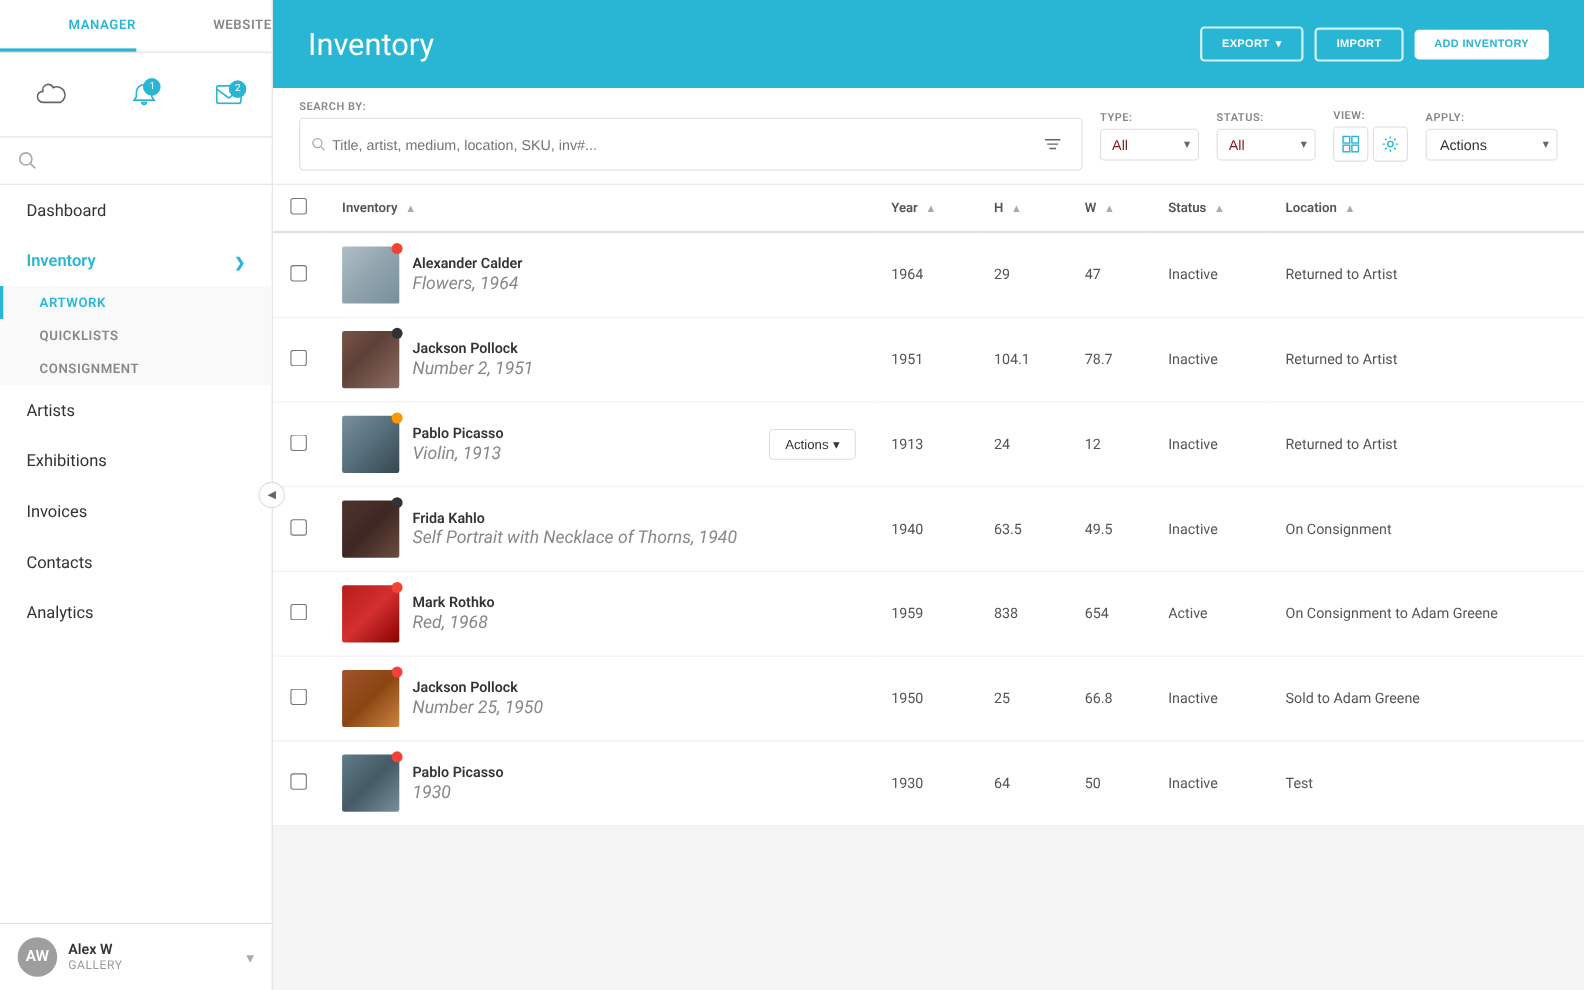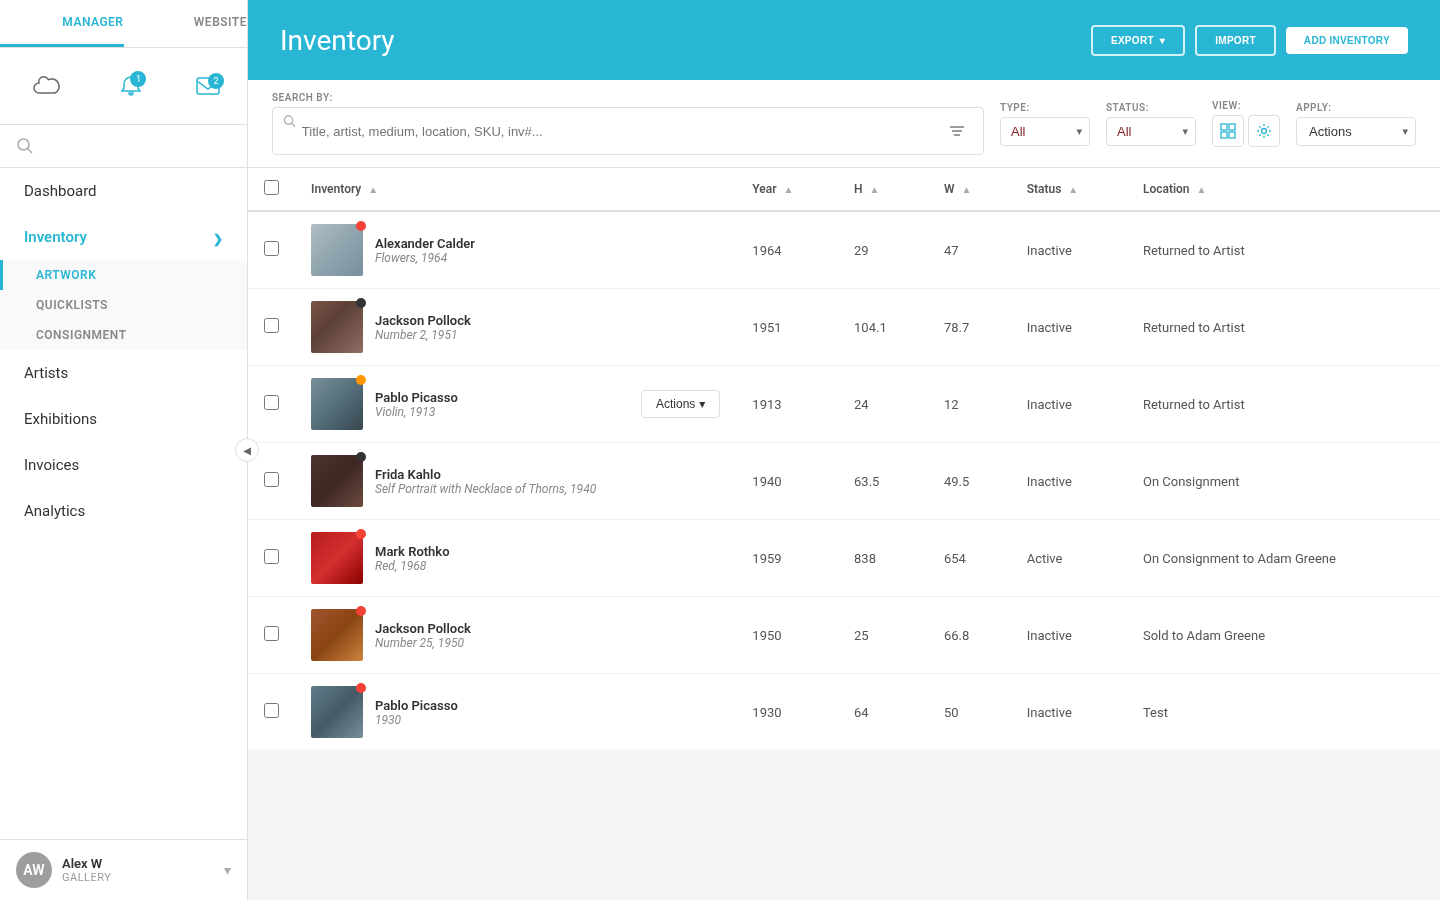--- a/index.html
+++ b/index.html
@@ -246,20 +246,21 @@
     .search-label {
       font-size: 10px;
       font-weight: 600;
       color: #888;
       text-transform: uppercase;
       letter-spacing: 0.5px;
     }
 
     .search-input-wrap {
       display: flex;
+      align-items: center;
       border: 1px solid #ddd;
       border-radius: 4px;
       padding: 6px 10px;
       background: #fff;
       gap: 6px;
     }
 
     .search-input {
       border: none;
       outline: none;
@@ -450,21 +451,21 @@
       top: -3px;
       right: -3px;
     }
 
     .dot-red { background: #f44336; }
     .dot-orange { background: #ff9800; }
     .dot-black { background: #333; }
 
     .artwork-info { flex: 1; }
     .artwork-artist { font-size: 13px; font-weight: 600; color: #333; }
-    .artwork-title { font-size: 12px; color: #888; font-style: italic; }
+    .artwork-title { font-size: 16px; color: #888; font-style: italic; }
 
     .actions-btn {
       padding: 6px 14px;
       border: 1px solid #ddd;
       border-radius: 4px;
       background: #fff;
       color: #333;
       font-size: 12px;
       cursor: pointer;
       display: flex;
@@ -567,20 +568,23 @@
     </div>
 
     <div class="nav-item">
       <span>Artists</span>
     </div>
     <div class="nav-item">
       <span>Exhibitions</span>
     </div>
     <div class="nav-item">
       <span>Invoices</span>
+    </div>
+    <div class="nav-item">
+      <span>Contacts</span>
     </div>
     <div class="nav-item">
       <span>Analytics</span>
     </div>
   </nav>
 
   <div class="sidebar-footer">
     <div class="avatar">AW</div>
     <div class="footer-info">
       <div class="footer-name">Alex W</div>

